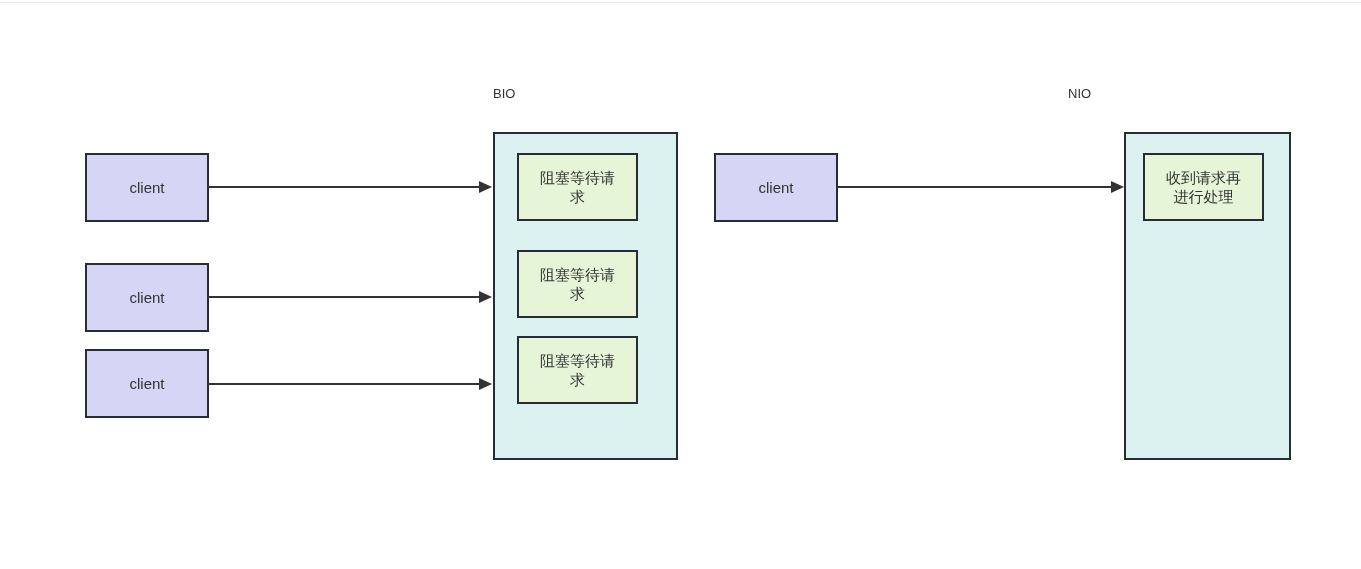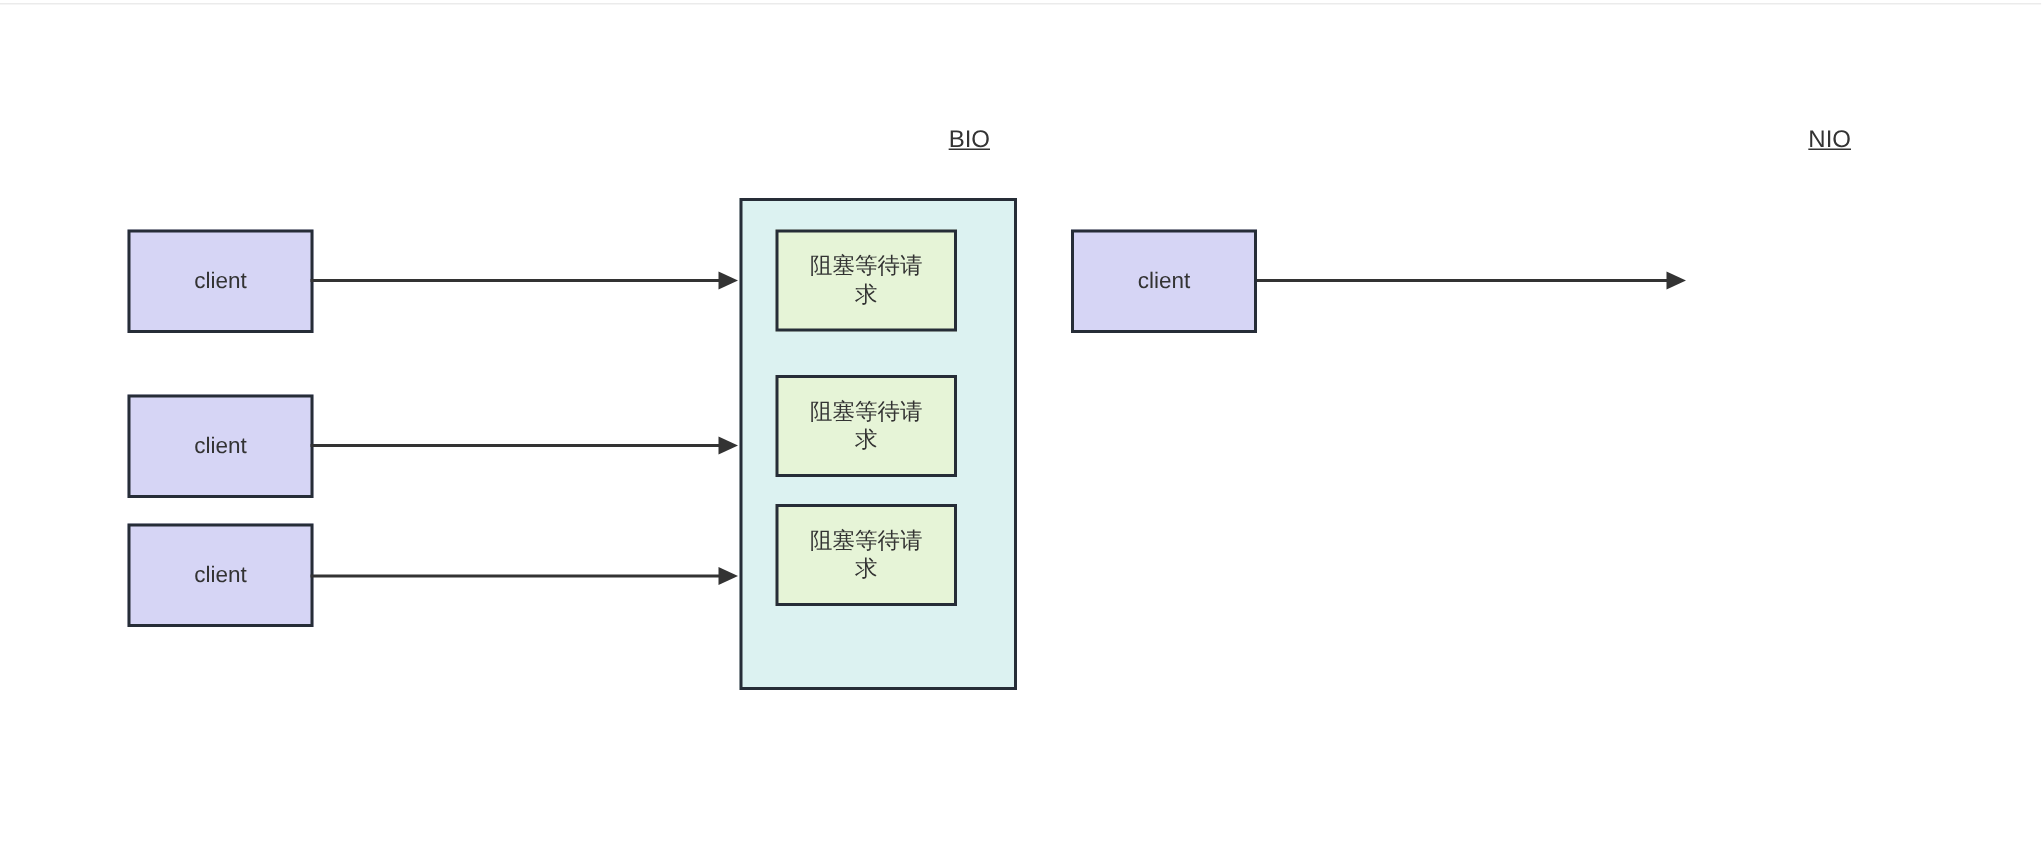--- a/index.html
+++ b/index.html
@@ -17,25 +17,24 @@
     color: var(--text, #333333);
   }
   .top-divider {
     position: absolute;
     top: 2px; left: 0; right: 0;
     height: 1px;
     background: var(--top-divider, #ebebeb);
   }
   .section-title {
     position: absolute;
-    text-align: right;
-    font-size: 16px;
+    text-align: left;
+    font-size: 13px;
     line-height: 18px;
     color: var(--text, #333333);
-    text-decoration: underline;
   }
   .client-box {
     position: absolute;
     width: 120px;
     height: 65px;
     background: var(--client-fill, #d6d5f5);
     border: 2px solid var(--shape-border, #262d37);
     display: flex;
     align-items: center;
     justify-content: center;
@@ -142,14 +141,18 @@
   <div class="client-box" style="left:714px; top:153px;">
     <span>client</span>
   </div>
 
 
   <div class="arrow" style="left:838px; top:181px; width:286px;">
     <div class="arrow-line"></div>
     <div class="arrow-head"></div>
   </div>
 
+  <div class="server-container" style="left:1124px; top:132px;">
+    <div class="task-box" style="left:17px; top:19px;">收到请求再
+进行处理</div>
+  </div>
 
 </div>
 
 </body></html>

